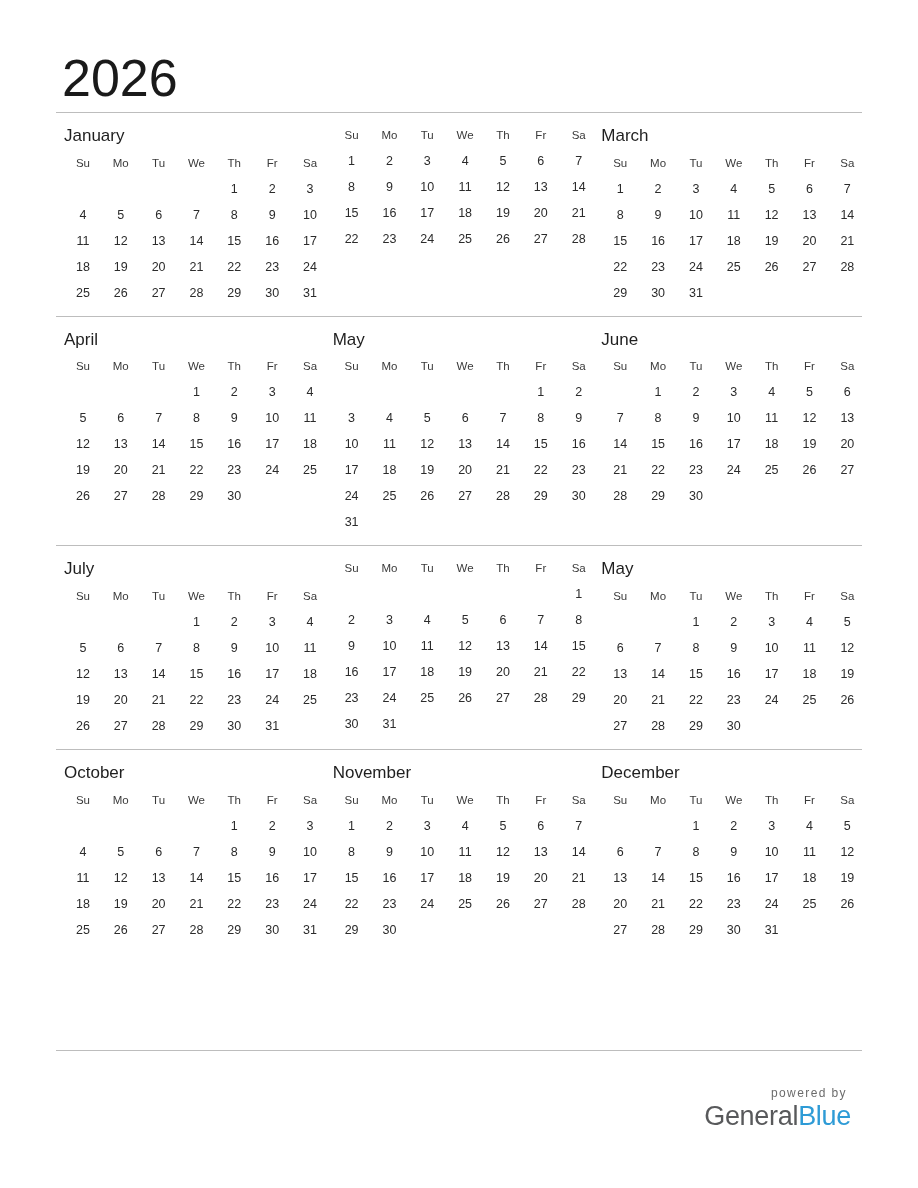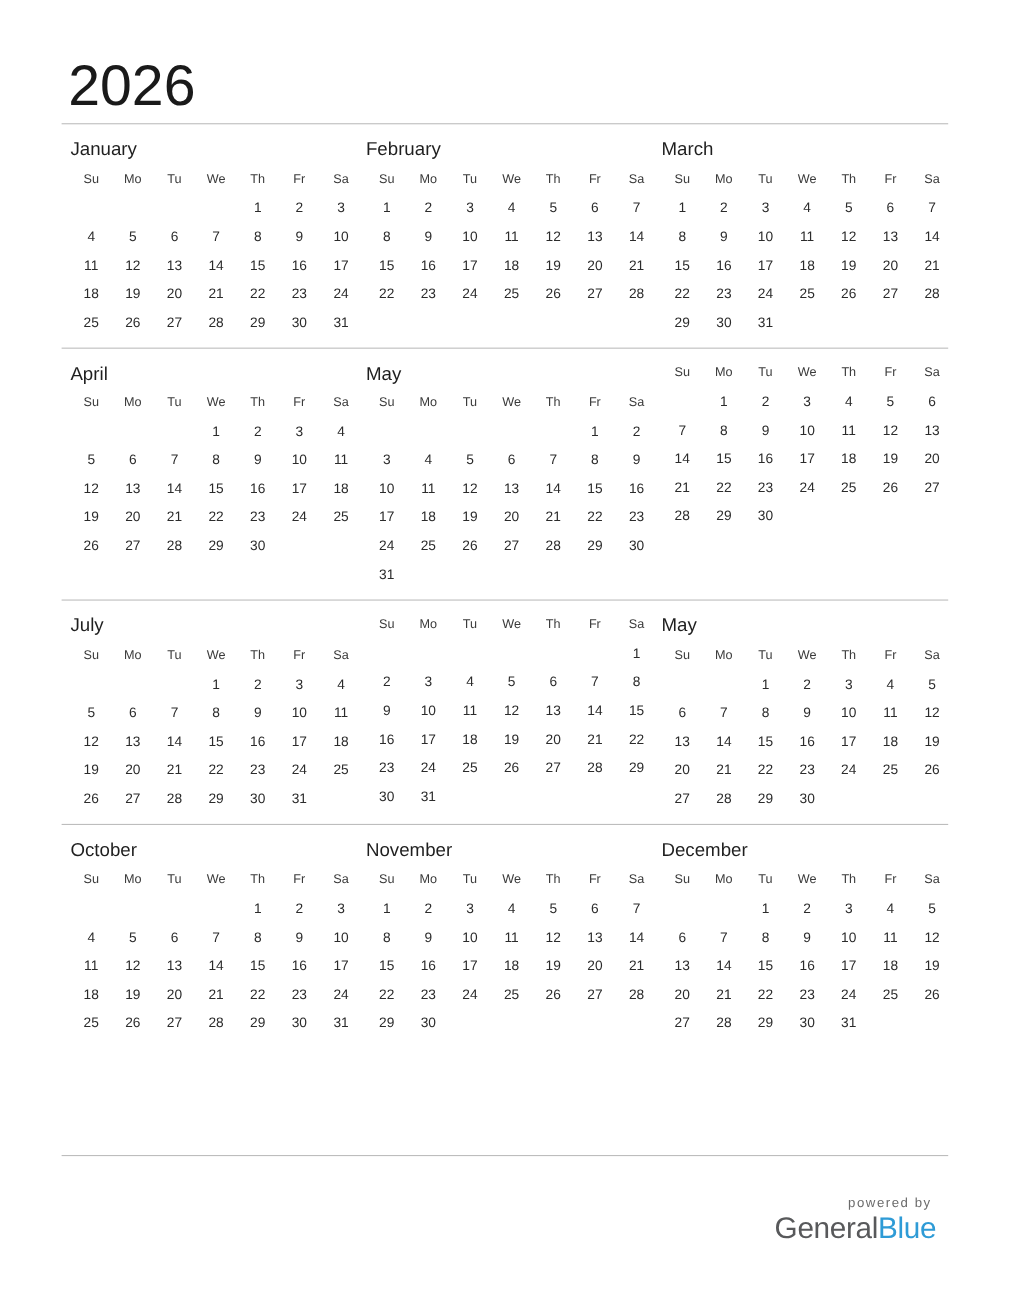--- a/index.html
+++ b/index.html
@@ -171,21 +171,20 @@
                   <td>29</td>
                   <td>30</td>
                   <td>31</td>
                 </tr>
               </tbody>
             </table>
           </div>
         </div>
         <div class="month-cell">
           <div class="month-inner">
-            <div class="month-name">February</div>
             <table class="cal">
               <thead>
                 <tr>
                   <th>Su</th>
                   <th>Mo</th>
                   <th>Tu</th>
                   <th>We</th>
                   <th>Th</th>
                   <th>Fr</th>
                   <th>Sa</th>
@@ -434,20 +433,21 @@
                   <td></td>
                   <td></td>
                   <td></td>
                 </tr>
               </tbody>
             </table>
           </div>
         </div>
         <div class="month-cell">
           <div class="month-inner">
+            <div class="month-name">June</div>
             <table class="cal">
               <thead>
                 <tr>
                   <th>Su</th>
                   <th>Mo</th>
                   <th>Tu</th>
                   <th>We</th>
                   <th>Th</th>
                   <th>Fr</th>
                   <th>Sa</th>

